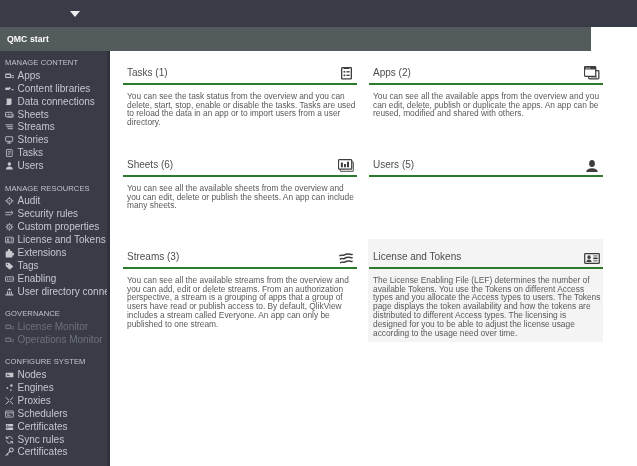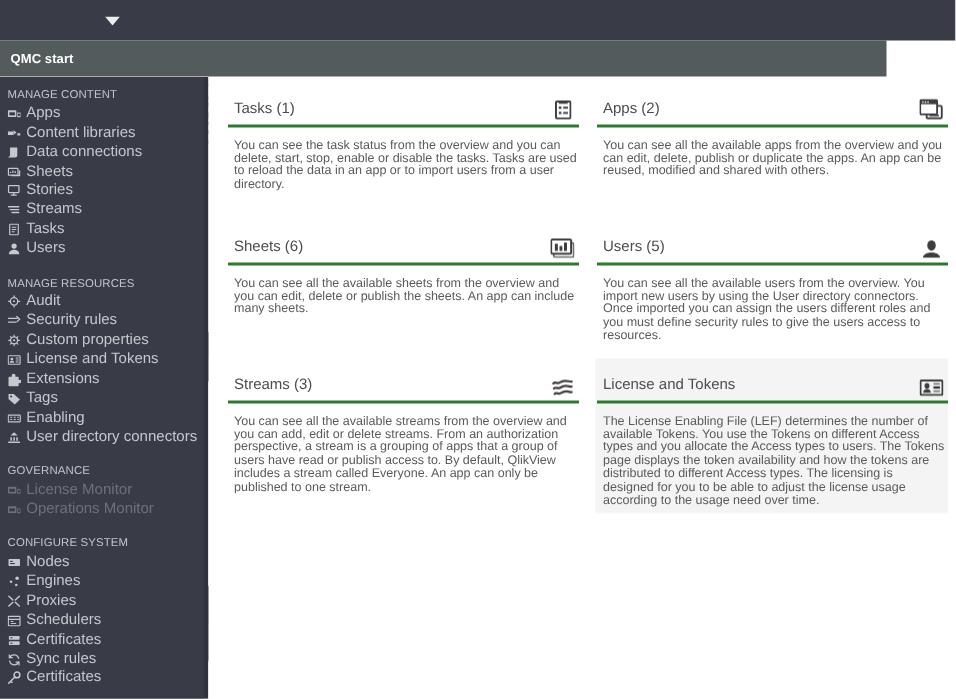--- a/index.html
+++ b/index.html
@@ -15,21 +15,21 @@
 .qlik-logo { width:11px; height:13px; flex:0 0 11px; display:block; line-height:0; font-size:0; }
 .start-label { color:#e9eaec; font-size:11px; margin-left:6px; line-height:13px; margin-top:2.6px; }
 .caret { position:absolute; left:70px; top:11px; width:10px; height:6px; cursor:pointer; display:block; line-height:0; }
 
 
 .qmcbar { position:absolute; left:0; top:27px; width:591px; height:24px; background:#545b5c; display:flex; align-items:center; }
 .qmcbar .title { color:#ffffff; font-size:8.7px; font-weight:bold; padding-left:7px; letter-spacing:0.05px; }
 
 
 .content { position:absolute; left:0; top:51px; width:637px; height:415px; display:flex; }
-.sidebar { width:139px; height:415px; background:#393b46; position:relative; overflow:hidden; }
+.sidebar { width:110px; height:415px; background:#393b46; position:relative; overflow:hidden; }
 .sb-scroll { position:absolute; right:0px; top:0; width:3px; height:415px; background:#30323c; }
 .main { flex:1; height:415px; background:#ffffff; position:relative; overflow:hidden; }
 
 
 .nav { padding-top:6px; }
 .nav-group-title { color:#c3c5ca; font-size:7.6px; letter-spacing:0.1px; padding:0 0 0 5px; height:12.9px; line-height:12.9px; white-space:nowrap; }
 .nav-group { margin-bottom:9.5px; }
 .nav-item { display:flex; align-items:center; height:12.9px; padding-left:5px; color:#c6c8cd; font-size:10px; white-space:nowrap; cursor:pointer; }
 .nav-item.disabled { color:#6e717c; cursor:default; }
 .nav-item .ico { width:9px; height:9px; flex:0 0 9px; display:flex; align-items:center; justify-content:center; margin-right:3.5px; }
@@ -113,36 +113,36 @@
                 <svg viewBox="0 0 16 16" width="10" height="10" fill="none" stroke="currentColor" stroke-width="1.5">
                   <rect x="1" y="3.2" width="11.5" height="8" rx="0.8"></rect>
                   <path d="M3.6 8.6v-1.6M6.4 8.6v-3M9.2 8.6v-2.2" stroke-width="1.5"></path>
                   <path d="M14.4 5.6v6.2H4.6" stroke-width="1.4"></path>
                 </svg>
               </span>
               <span class="lbl">Sheets</span>
             </div>
             <div class="nav-item">
               <span class="ico">
-                <svg viewBox="0 0 16 16" width="10" height="10" fill="none" stroke="currentColor" stroke-width="1.5">
-                  <rect x="1.2" y="2.2" width="12.4" height="8.2" rx="0.8"></rect>
-                  <path d="M7.4 10.4v2.6M4.4 13.4h6" stroke-linecap="round"></path>
-                </svg>
-              </span>
-              <span class="lbl">Stories</span>
-            </div>
-            <div class="nav-item">
-              <span class="ico">
                 <svg viewBox="0 0 16 16" width="10" height="10" fill="none" stroke="currentColor" stroke-width="1.6" stroke-linecap="round">
                   <path d="M1.3 4.2h12"></path>
                   <path d="M3.2 7.6h10"></path>
                   <path d="M5.4 11h7.9"></path>
                 </svg>
               </span>
               <span class="lbl">Streams</span>
+            </div>
+            <div class="nav-item">
+              <span class="ico">
+                <svg viewBox="0 0 16 16" width="10" height="10" fill="none" stroke="currentColor" stroke-width="1.5">
+                  <rect x="1.2" y="2.2" width="12.4" height="8.2" rx="0.8"></rect>
+                  <path d="M7.4 10.4v2.6M4.4 13.4h6" stroke-linecap="round"></path>
+                </svg>
+              </span>
+              <span class="lbl">Stories</span>
             </div>
             <div class="nav-item">
               <span class="ico">
                 <svg viewBox="0 0 16 16" width="10" height="10" fill="none" stroke="currentColor" stroke-width="1.4">
                   <rect x="2.6" y="1.8" width="10.2" height="12.4" rx="0.8"></rect>
                   <path d="M5 5.2h5.4M5 8h5.4M5 10.8h3.4" stroke-width="1.2"></path>
                 </svg>
               </span>
               <span class="lbl">Tasks</span>
             </div>
@@ -392,21 +392,20 @@
           <div class="card">
             <div class="card-head">
               <span class="card-title">Users (5)</span>
               <span class="card-ico">
                 <svg viewBox="0 0 12 12" width="12" height="12" fill="#3d3d3d">
                   <ellipse cx="6.0" cy="3.6" rx="2.85" ry="3.5"></ellipse>
                   <path d="M0.2 11.9 c0.15 -2.15 2.6 -3.55 5.8 -3.55 3.2 0 5.65 1.4 5.8 3.55z"></path>
                 </svg>
               </span>
             </div>
-            <div class="card-body">You can see all the available users from the overview. You import new users by using the User directory connectors. Once imported you can assign the users different roles and you must define security rules to give the users access to resources.</div>
           </div>
           <div class="card">
             <div class="card-head">
               <span class="card-title">Streams (3)</span>
               <span class="card-ico">
                 <svg viewBox="0 0 14 11" width="14" height="11" fill="none" stroke="#3d3d3d" stroke-width="1.5" stroke-linecap="round">
                   <path d="M0.9 2.6 C2.0 1.3 3.6 3.0 5.0 2.1 C6.4 1.2 7.4 0.8 9.0 0.9 C10.6 1.0 11.8 1.5 13.1 1.4"></path>
                   <path d="M1.3 6.0 C2.4 4.7 4.0 6.4 5.4 5.5 C6.8 4.6 7.8 4.2 9.4 4.3 C11.0 4.4 11.9 4.9 13.1 4.8"></path>
                   <path d="M1.7 9.6 C2.8 8.3 4.4 10.0 5.8 9.1 C7.2 8.2 8.2 7.8 9.8 7.9 C11.4 8.0 12.0 8.5 13.1 8.4"></path>
                 </svg>

